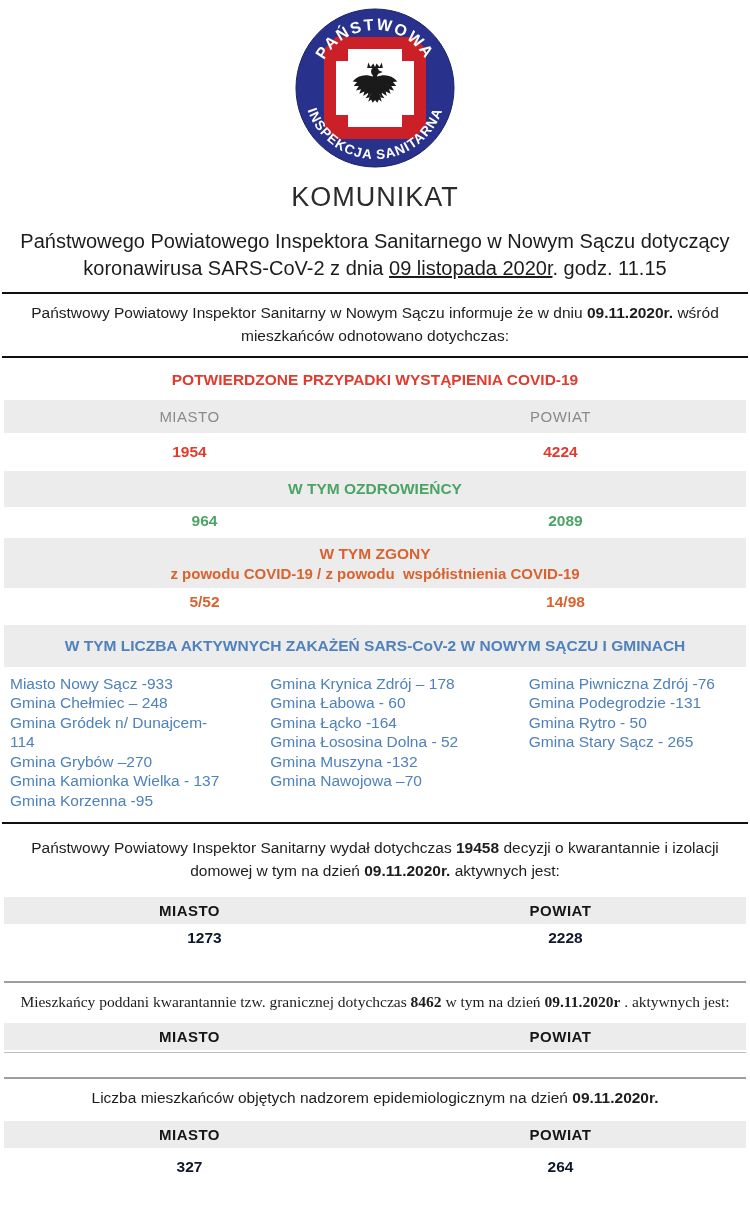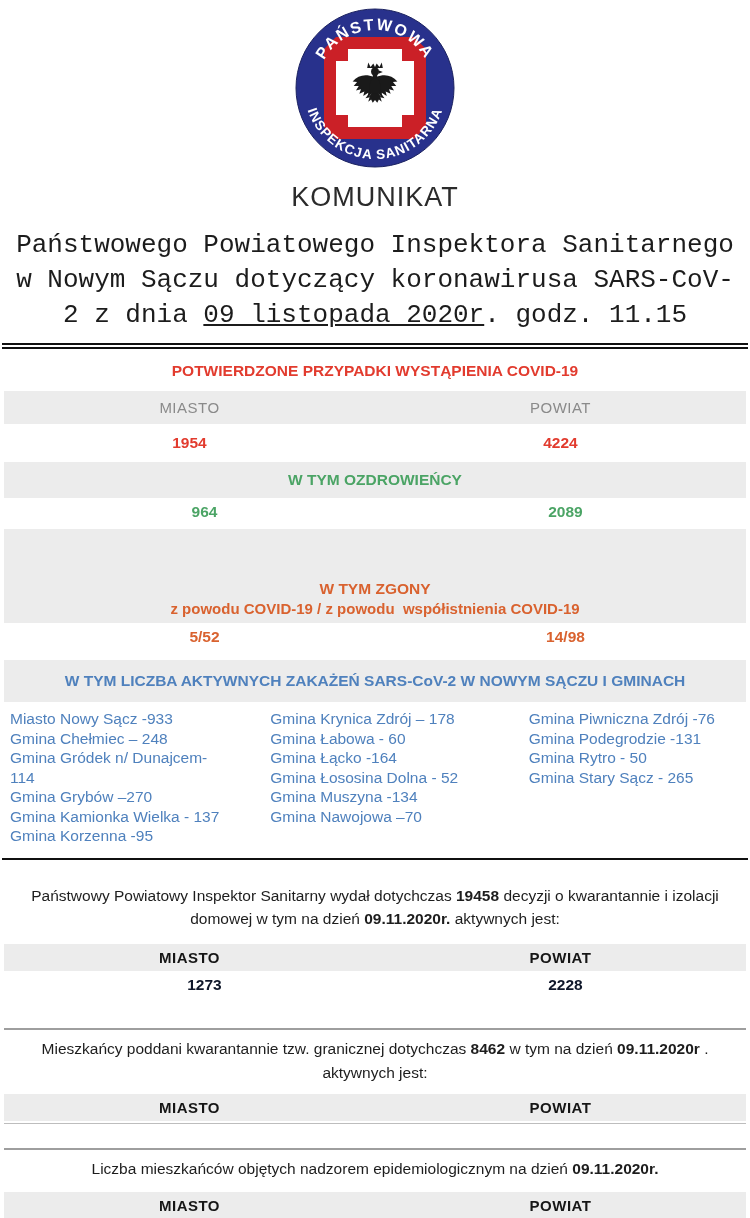--- a/index.html
+++ b/index.html
@@ -5,21 +5,21 @@
   html,body { margin:0; padding:0; background:#ffffff; }
   body { font-family:"Liberation Sans", sans-serif; color:#1d1d1d; }
   .page { width:750px; min-height:1218px; margin:0 auto; position:relative; box-sizing:border-box; }
 
   
   .logo-wrap { display:flex; justify-content:center; padding-top:8px; }
   .logo-wrap svg { width:160px; height:160px; }
 
   
   .title { text-align:center; font-size:27px; font-weight:400; letter-spacing:1px; color:#2b2b2b; margin:14px 0 15px; }
-  .subtitle { text-align:center; font-size:26px; line-height:1.35; color:#1c1c1c; padding:0 16px;font-family:Liberation Mono, monospace; }
+  .subtitle { text-align:center; font-size:20px; line-height:1.35; color:#1c1c1c; padding:0 16px; }
   .subtitle .u { text-decoration:underline; }
 
   .hr-black { border:none; border-top:2.5px solid #101010; margin:10px 2px 0; }
   .hr-gray  { border:none; border-top:2px solid #9e9e9e; margin:14px 4px 0; }
   .hr-thin  { border:none; border-top:1.5px solid #bdbdbd; margin:2px 4px 0; }
 
   .para { text-align:center; font-size:15.5px; line-height:1.5; padding:7px 22px 6px; color:#1d1d1d; }
   .para b { font-weight:700; }
 
   .red-heading { text-align:center; font-weight:700; font-size:15.5px; color:#e23b2e; margin:13px 0 11px; }
@@ -34,21 +34,21 @@
   .values { display:flex; padding:10px 4px;justify-content:center; }
   .values .cell { width:50%; text-align:center; font-size:15.5px; font-weight:700; }
   .values.tight { padding:5px 4px 8px;margin-left:20px; }
   .red   { color:#e23b2e; }
   .green { color:#4ba465; }
   .orange{ color:#d9622f; }
   .black-val { color:#0f172a; }
 
   .bar-center { text-align:center; padding:9px 0; font-weight:700; font-size:15.5px; }
   .bar-deaths { text-align:center; padding:7px 0 6px; }
-  .bar-deaths .l1 { font-weight:700; font-size:15.5px; color:#d9622f;margin-top:44px; }
+  .bar-deaths .l1 { font-weight:700; font-size:15.5px; color:#d9622f; }
   .bar-deaths .l2 { font-weight:600; font-size:15px; color:#d9622f; white-space:pre-wrap; margin-top:2px; }
   .bar-active { text-align:center; padding:12px 0; font-weight:700; font-size:15.5px; color:#4f81bd; }
 
   .gmina-grid { display:flex; padding:7px 0 12px 10px;gap:40px; }
   .gmina-col { box-sizing:border-box; }
   .gmina-col.c1 { width:247px; }
   .gmina-col.c2 { width:245px; }
   .gmina-col.c3 { width:248px; }
   .gmina-item { color:#4f81bd; font-size:15.5px; line-height:19.5px; white-space:pre-wrap; }
 </style>
@@ -85,20 +85,21 @@
         <textPath href="#arcB" xlink:href="#arcB" startOffset="50%" text-anchor="middle">INSPEKCJA SANITARNA</textPath>
       </text>
     </svg>
   </div>
 
   <div class="title">KOMUNIKAT</div>
   <div class="subtitle"><span>Państwowego Powiatowego Inspektora Sanitarnego w Nowym Sączu dotyczący koronawirusa SARS-CoV-2 z dnia </span><span class="u">09 listopada 2020r</span><span>. godz. 11.15</span></div>
 
   <hr class="hr-black">
 
+  <div class="para"><span>Państwowy Powiatowy Inspektor Sanitarny w Nowym Sączu informuje że w dniu </span><b>09.11.2020r.</b><span> wśród mieszkańców odnotowano dotychczas:</span></div>
 
   <hr class="hr-black" style="margin-top:2px;">
 
   <div class="red-heading">POTWIERDZONE PRZYPADKI WYSTĄPIENIA COVID-19</div>
   <div class="bar bar-cols hdr-gray">
     <div class="cell">MIASTO</div>
     <div class="cell">POWIAT</div>
   </div>
   <div class="values">
     <div class="cell red">1954</div>
@@ -128,46 +129,46 @@
       <div class="gmina-item">Gmina Gródek n/ Dunajcem-114</div>
       <div class="gmina-item">Gmina Grybów –270</div>
       <div class="gmina-item">Gmina Kamionka Wielka - 137</div>
       <div class="gmina-item">Gmina Korzenna -95</div>
     </div>
     <div class="gmina-col c2">
       <div class="gmina-item">Gmina Krynica Zdrój – 178</div>
       <div class="gmina-item">Gmina Łabowa - 60</div>
       <div class="gmina-item">Gmina Łącko -164</div>
       <div class="gmina-item">Gmina Łososina Dolna - 52</div>
-      <div class="gmina-item">Gmina Muszyna -134</div>
+      <div class="gmina-item">Gmina Muszyna -132</div>
       <div class="gmina-item">Gmina Nawojowa –70</div>
     </div>
     <div class="gmina-col c3">
       <div class="gmina-item">Gmina Piwniczna Zdrój -76</div>
       <div class="gmina-item">Gmina Podegrodzie -131</div>
       <div class="gmina-item">Gmina Rytro - 50</div>
       <div class="gmina-item">Gmina Stary Sącz - 265</div>
     </div>
   </div>
 
   <hr class="hr-black" style="margin-top:0; border-top-width:2px;">
 
-  <div class="para" style="padding-top:24px;"><span>Państwowy Powiatowy Inspektor Sanitarny wydał dotychczas </span><b>19458</b><span> decyzji o kwarantannie i izolacji domowej w tym na dzień </span><b>09.11.2020r.</b><span> aktywnych jest:</span></div>
+  <div class="para" style="padding-top:12px;"><span>Państwowy Powiatowy Inspektor Sanitarny wydał dotychczas </span><b>19458</b><span> decyzji o kwarantannie i izolacji domowej w tym na dzień </span><b>09.11.2020r.</b><span> aktywnych jest:</span></div>
   <div class="bar bar-cols hdr-black slim" style="margin-top:8px;">
     <div class="cell">MIASTO</div>
     <div class="cell">POWIAT</div>
   </div>
   <div class="values tight">
     <div class="cell black-val">1273</div>
     <div class="cell black-val">2228</div>
   </div>
 
   <hr class="hr-gray" style="margin-top:26px;">
 
-  <div class="para" style="padding-left:14px;padding-right:14px;"><span>Mieszkańcy poddani kwarantannie tzw. granicznej dotychczas </span><b>8462</b><span> w tym na dzień </span><b>09.11.2020r</b><span> . aktywnych jest:</span></div>
+  <div class="para" style="padding-left:14px;padding-right:14px;font-family:Liberation Serif, serif;"><span>Mieszkańcy poddani kwarantannie tzw. granicznej dotychczas </span><b>8462</b><span> w tym na dzień </span><b>09.11.2020r</b><span> . aktywnych jest:</span></div>
   <div class="bar bar-cols hdr-black slim" style="margin-top:4px;">
     <div class="cell">MIASTO</div>
     <div class="cell">POWIAT</div>
   </div>
   <hr class="hr-thin">
 
   <hr class="hr-gray" style="margin-top:24px;">
 
   <div class="para"><span>Liczba mieszkańców objętych nadzorem epidemiologicznym na dzień </span><b>09.11.2020r.</b></div>
   <div class="bar bar-cols hdr-black slim" style="margin-top:6px;">

